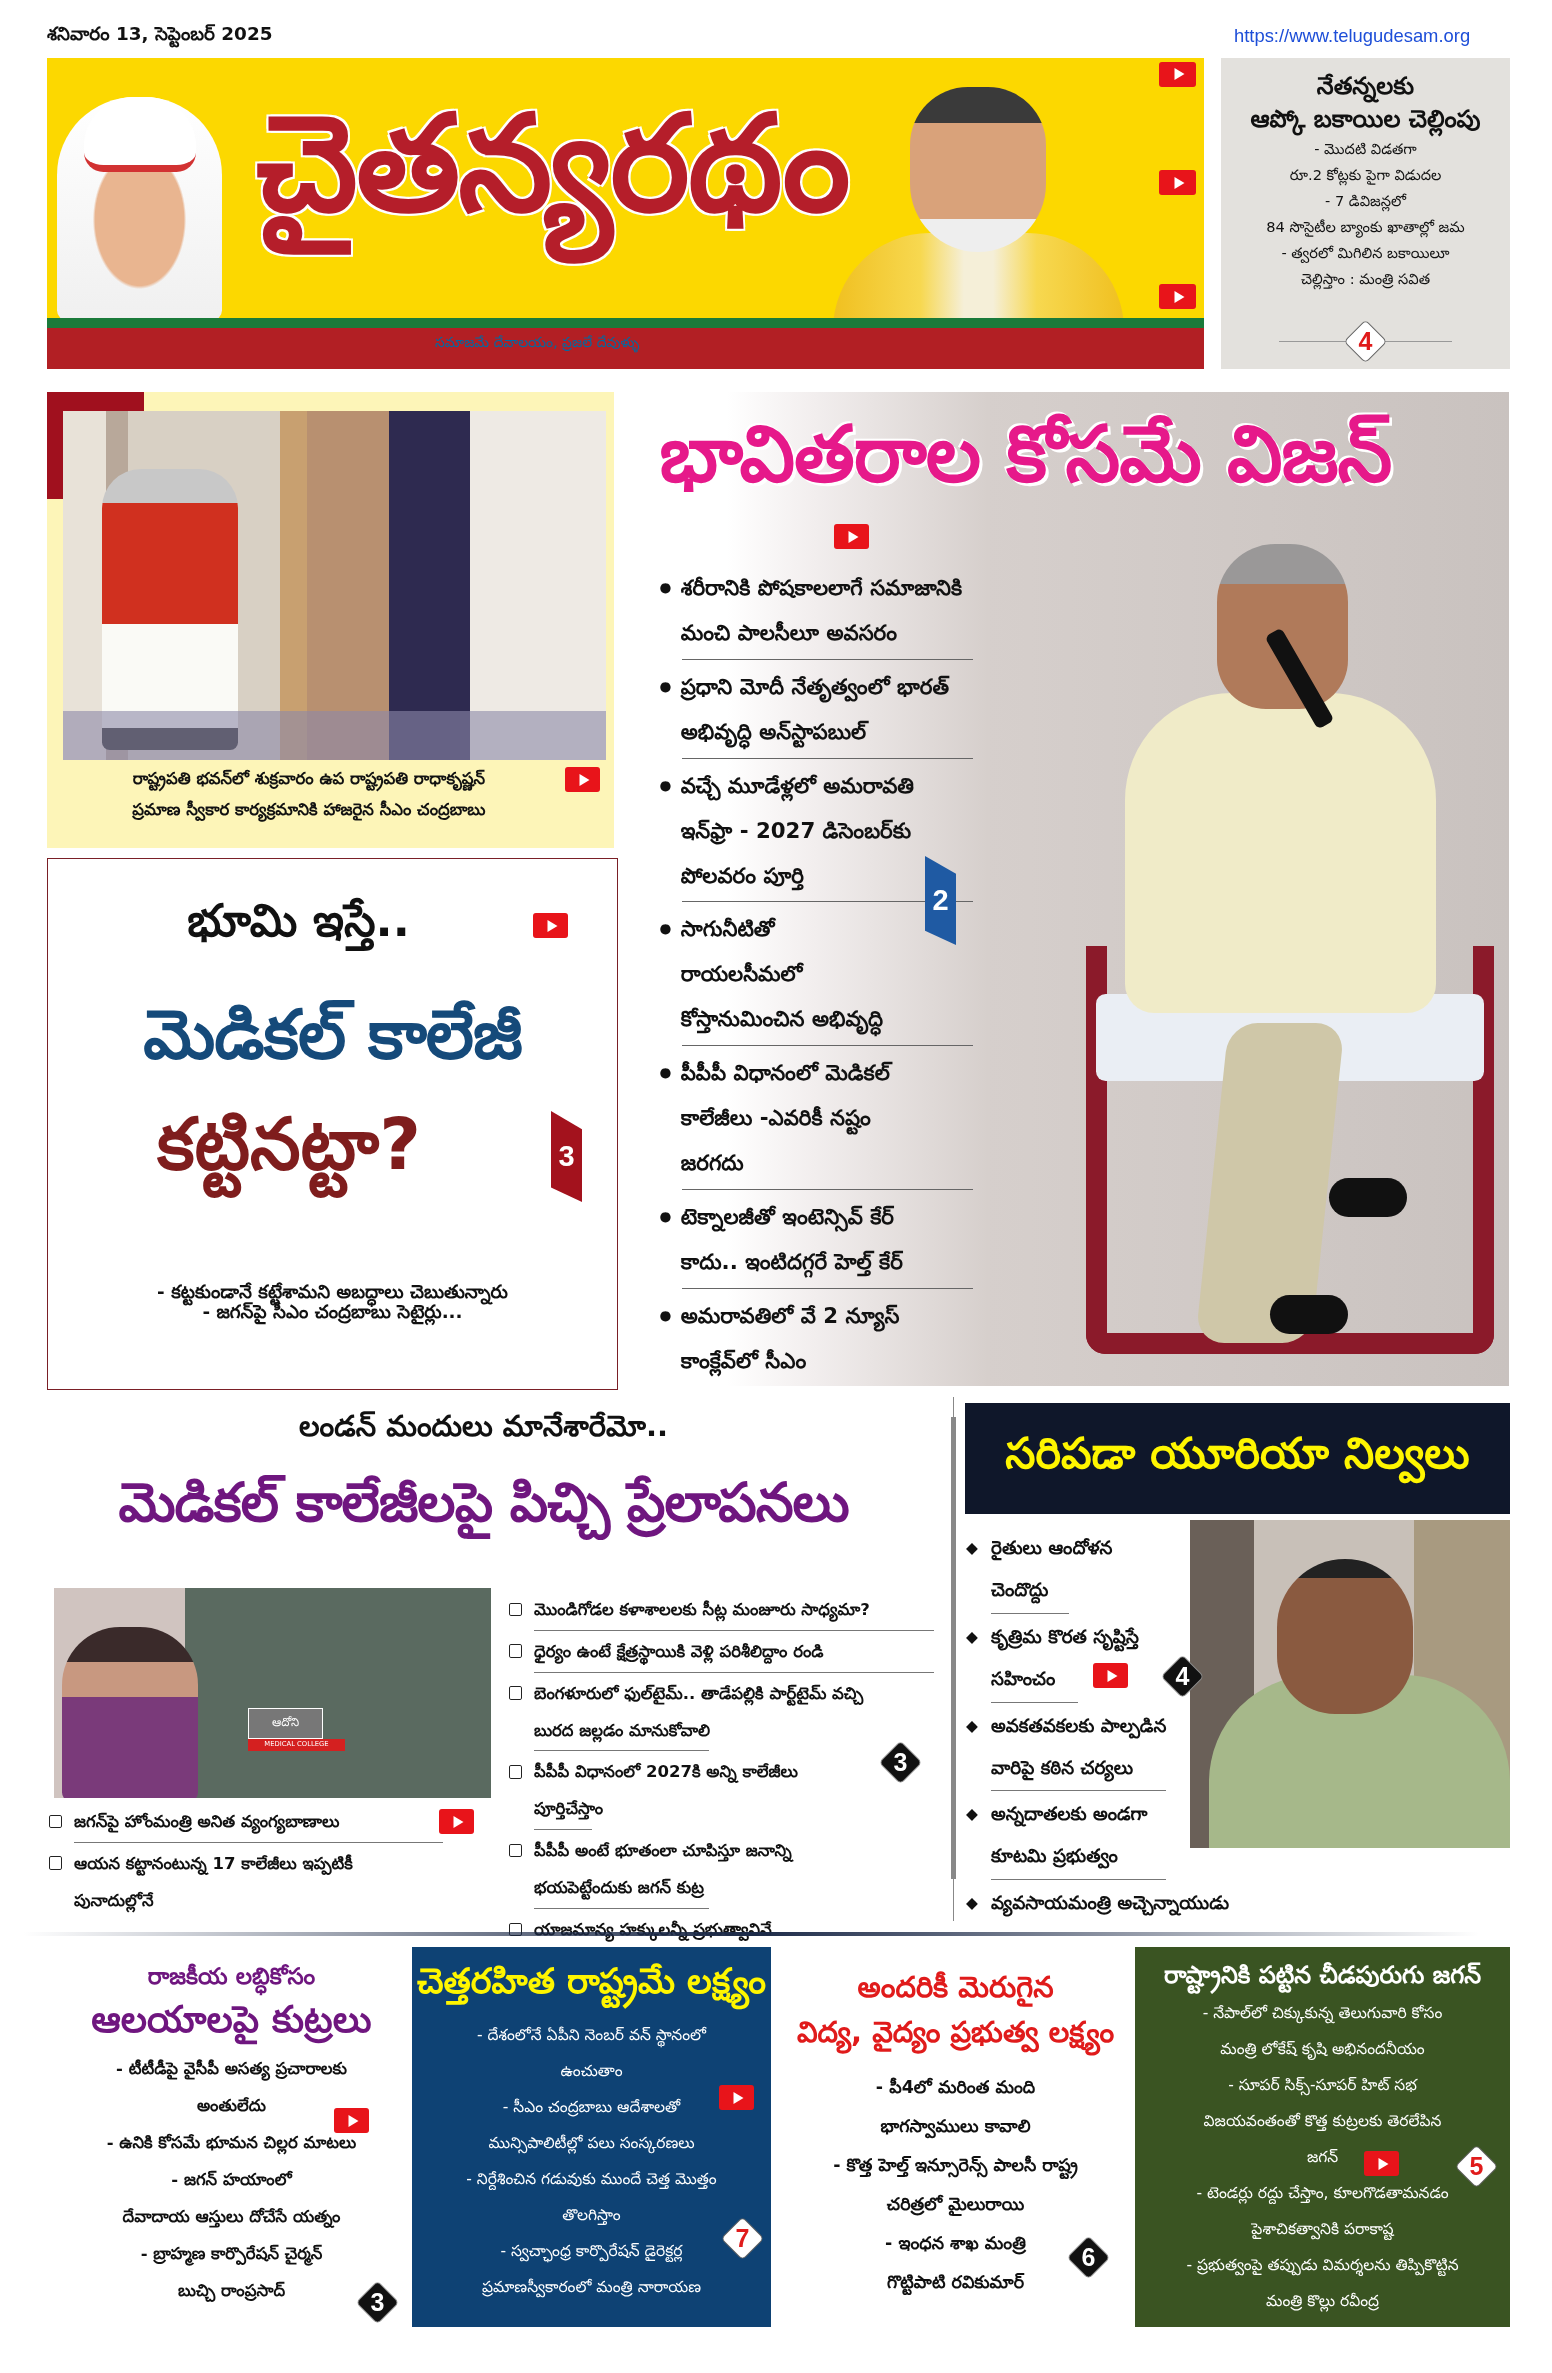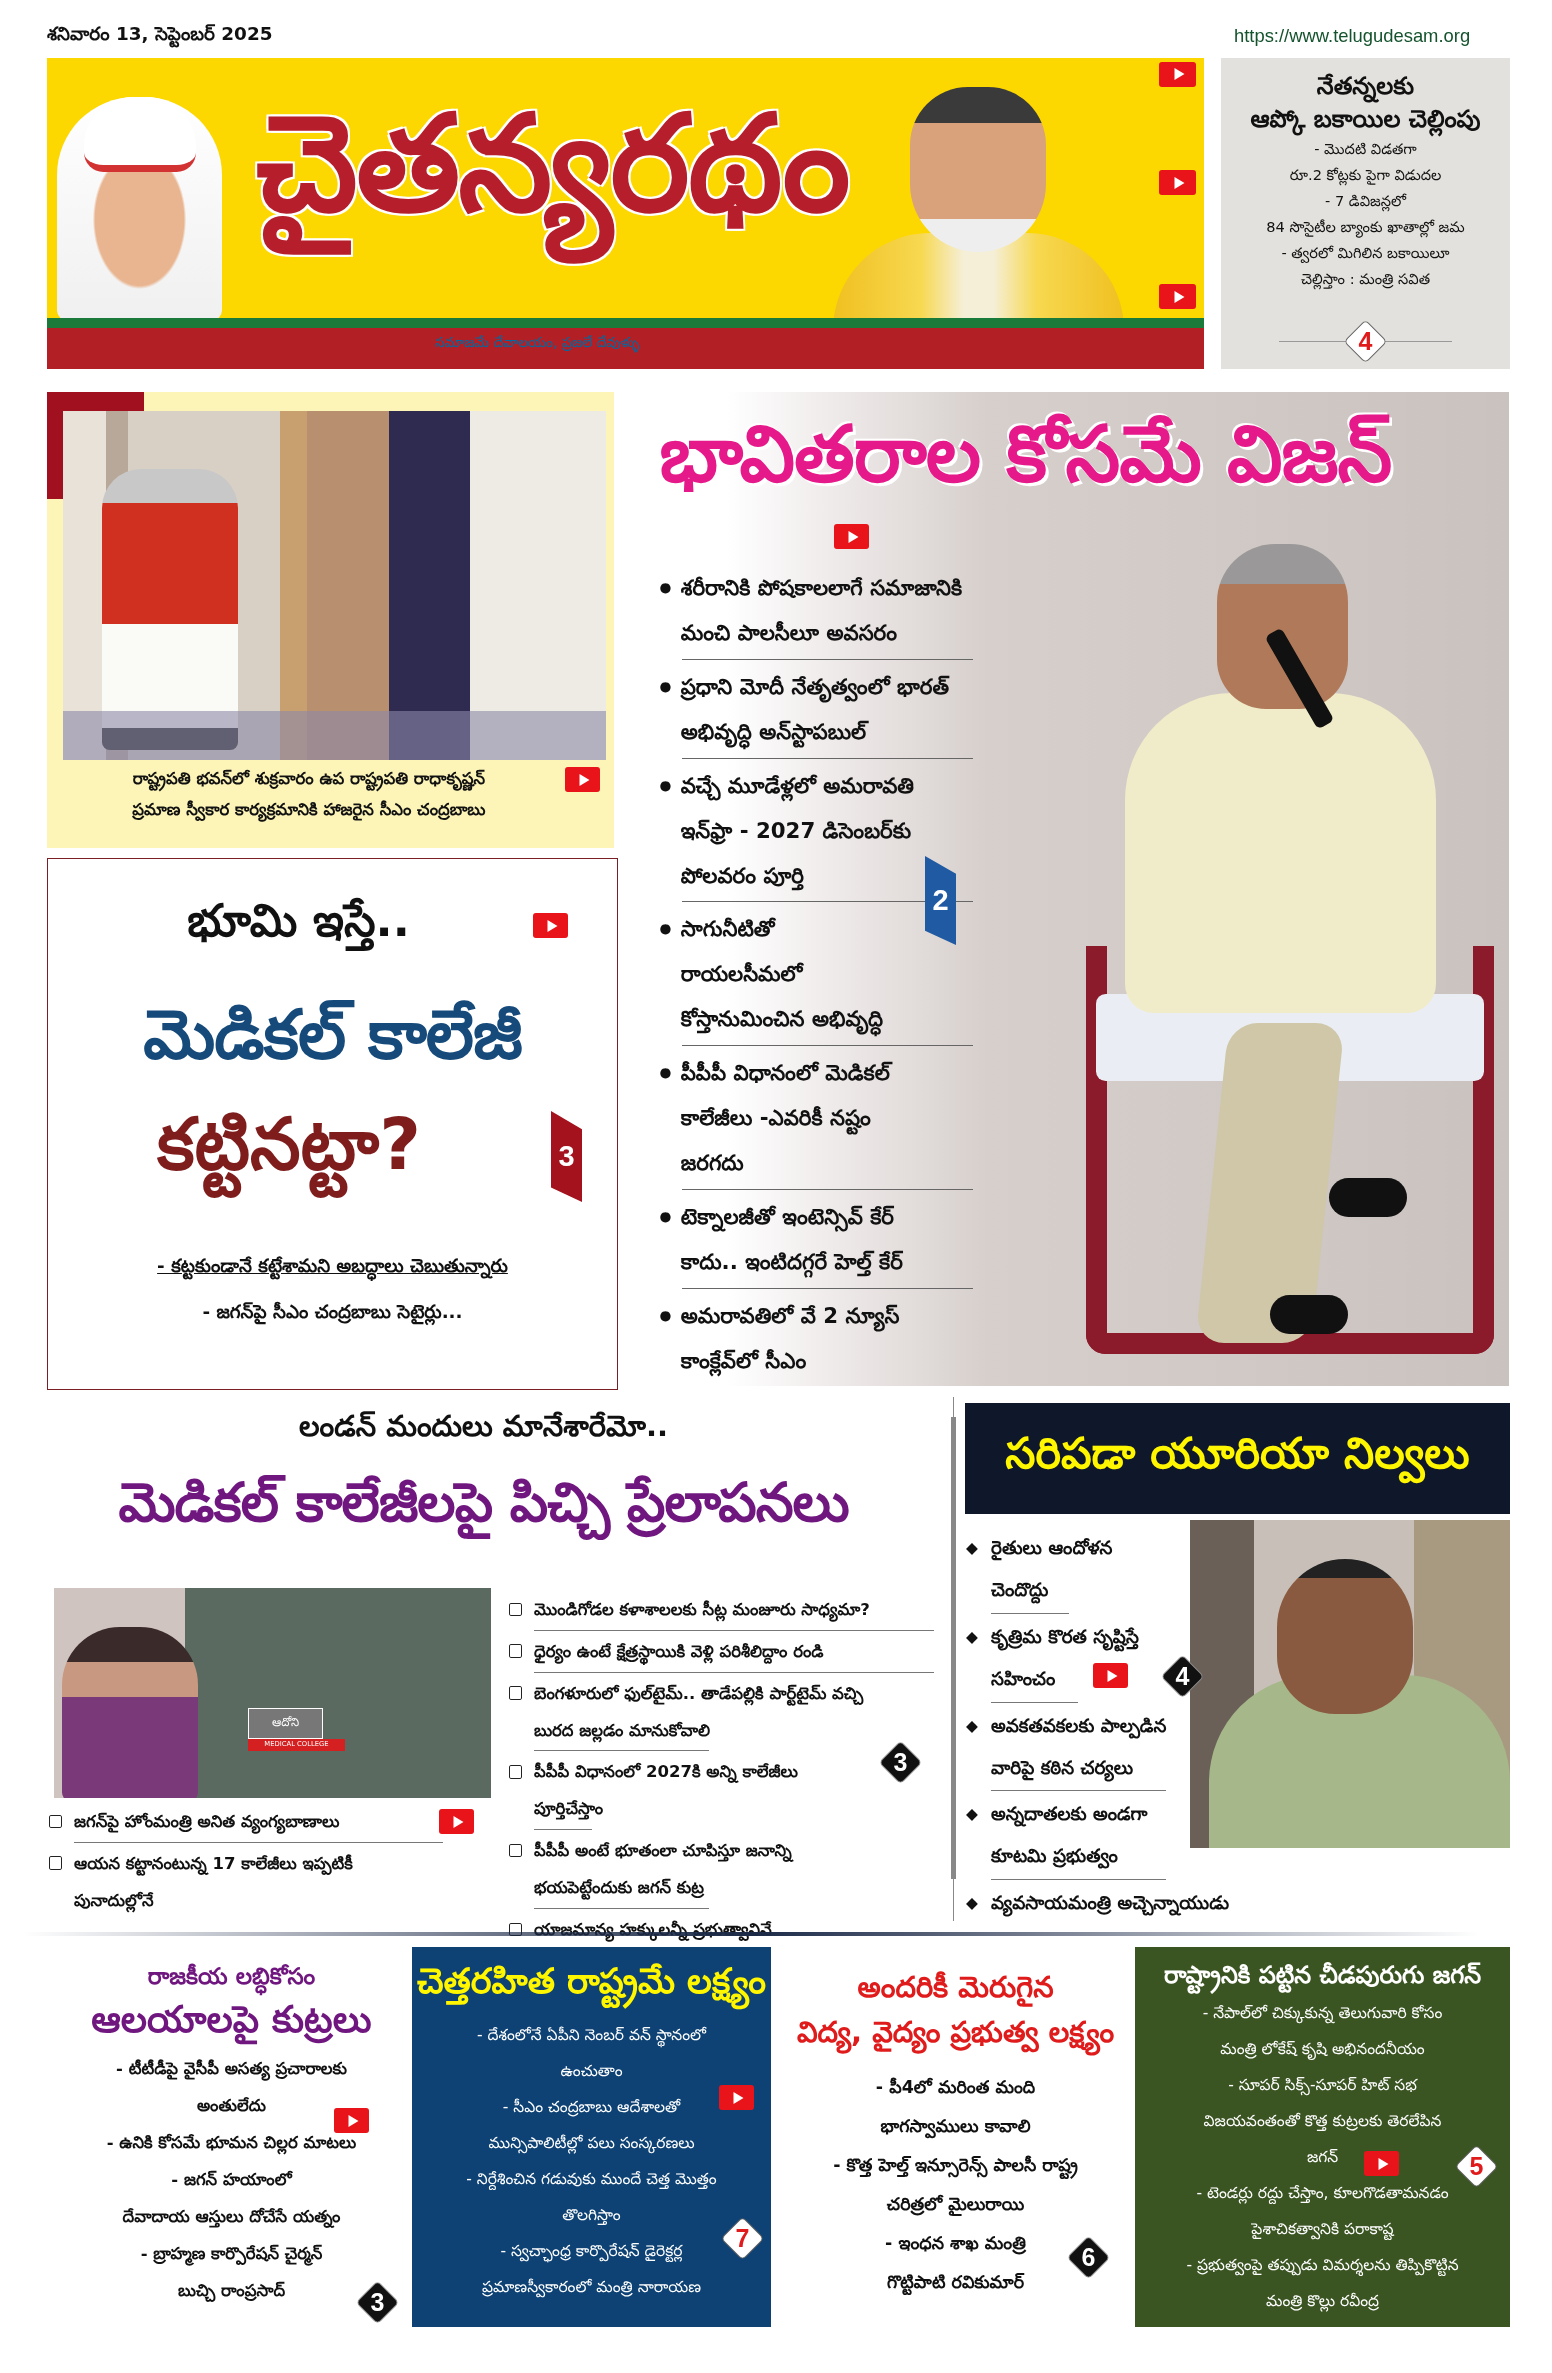--- a/index.html
+++ b/index.html
@@ -2,21 +2,21 @@
 <html><head>
 <meta charset="utf-8">
 <style>
   * { box-sizing: border-box; margin: 0; padding: 0; }
   html, body { width: 1553px; height: 2374px; background: #ffffff; overflow: hidden; }
   body { font-family: "DejaVu Sans", sans-serif; color: #111; position: relative; }
   .abs { position: absolute; }
 
   
   .date { left: 47px; top: 23px; font-size: 18.4px; font-weight: bold; color: #111; }
-  .site-url { left: 1234px; top: 25px; font-size: 18.4px; font-family: "Liberation Sans", sans-serif; color: #14532d; }
+  .site-url { left: 1234px; top: 25px; font-size: 18.4px; font-family: "Liberation Sans", sans-serif; color: #1d4ed8; }
 
   
   .masthead { left: 47px; top: 58px; width: 1157px; height: 311px; background: #fcd800; overflow: hidden; }
   .mast-green { position: absolute; left: 0; right: 0; top: 260px; height: 9.7px; background: #1a7a3a; }
   .mast-red { position: absolute; left: 0; right: 0; top: 270px; height: 41px; background: #b21f24; }
   .mast-tagline { position: absolute; left: 388px; top: 276px; font-size: 14px; color: #0369a1; }
   .mast-title { position: absolute; left: 209px; top: 39px; font-size: 134px; font-weight: bold; color: #b51e2a; letter-spacing: -1.9px; line-height: 1; text-shadow: 1.9px 1.9px 0 #fff, -1.9px -1.9px 0 #fff, 1.9px -1.9px 0 #fff, -1.9px 1.9px 0 #fff; }
   .portrait-left { position: absolute; left: 9.7px; top: 39px; width: 165px; height: 223px; background: radial-gradient(ellipse at 50% 55%, #e9b590 0 38%, transparent 40%), linear-gradient(#ffffff, #f0f0f0); border-radius: 78px 78px 9.7px 9.7px; }
   .portrait-left::before { content:""; position:absolute; left:27px; top:0; width:112px; height:68px; background:#fff; border-radius:49px 49px 19.4px 19.4px; border-bottom:7.8px solid #d23232; }
   .portrait-right { position: absolute; left: 776px; top: 9.7px; width: 311px; height: 301px; }
@@ -172,21 +172,21 @@
 </div>
 
 <div class="abs mc-box">
   <div class="kicker">భూమి ఇస్తే..</div>
   <div class="yt" style="left:485px; top:54px;"></div>
   <div class="big1">మెడికల్ కాలేజీ</div>
   <div class="big2">కట్టినట్టా?</div>
   <div class="flag-red" style="left:503px; top:252px;">
       <span>3</span>
     </div>
-  <div class="sub" style="top:396px;text-decoration:underline;">- కట్టకుండానే కట్టేశామని అబద్ధాలు చెబుతున్నారు</div>
+  <div class="sub" style="top:422px;">- కట్టకుండానే కట్టేశామని అబద్ధాలు చెబుతున్నారు</div>
   <div class="sub" style="top:442px;">- జగన్‌పై సీఎం చంద్రబాబు సెటైర్లు...</div>
 </div>
 
 <div class="abs vision">
   <div class="headline">భావితరాల కోసమే విజన్</div>
   <div class="yt" style="left:194px; top:132px;"></div>
   <div class="cm">
     <div class="chair"></div>
     <div class="seat"></div>
     <div class="torso"></div>

